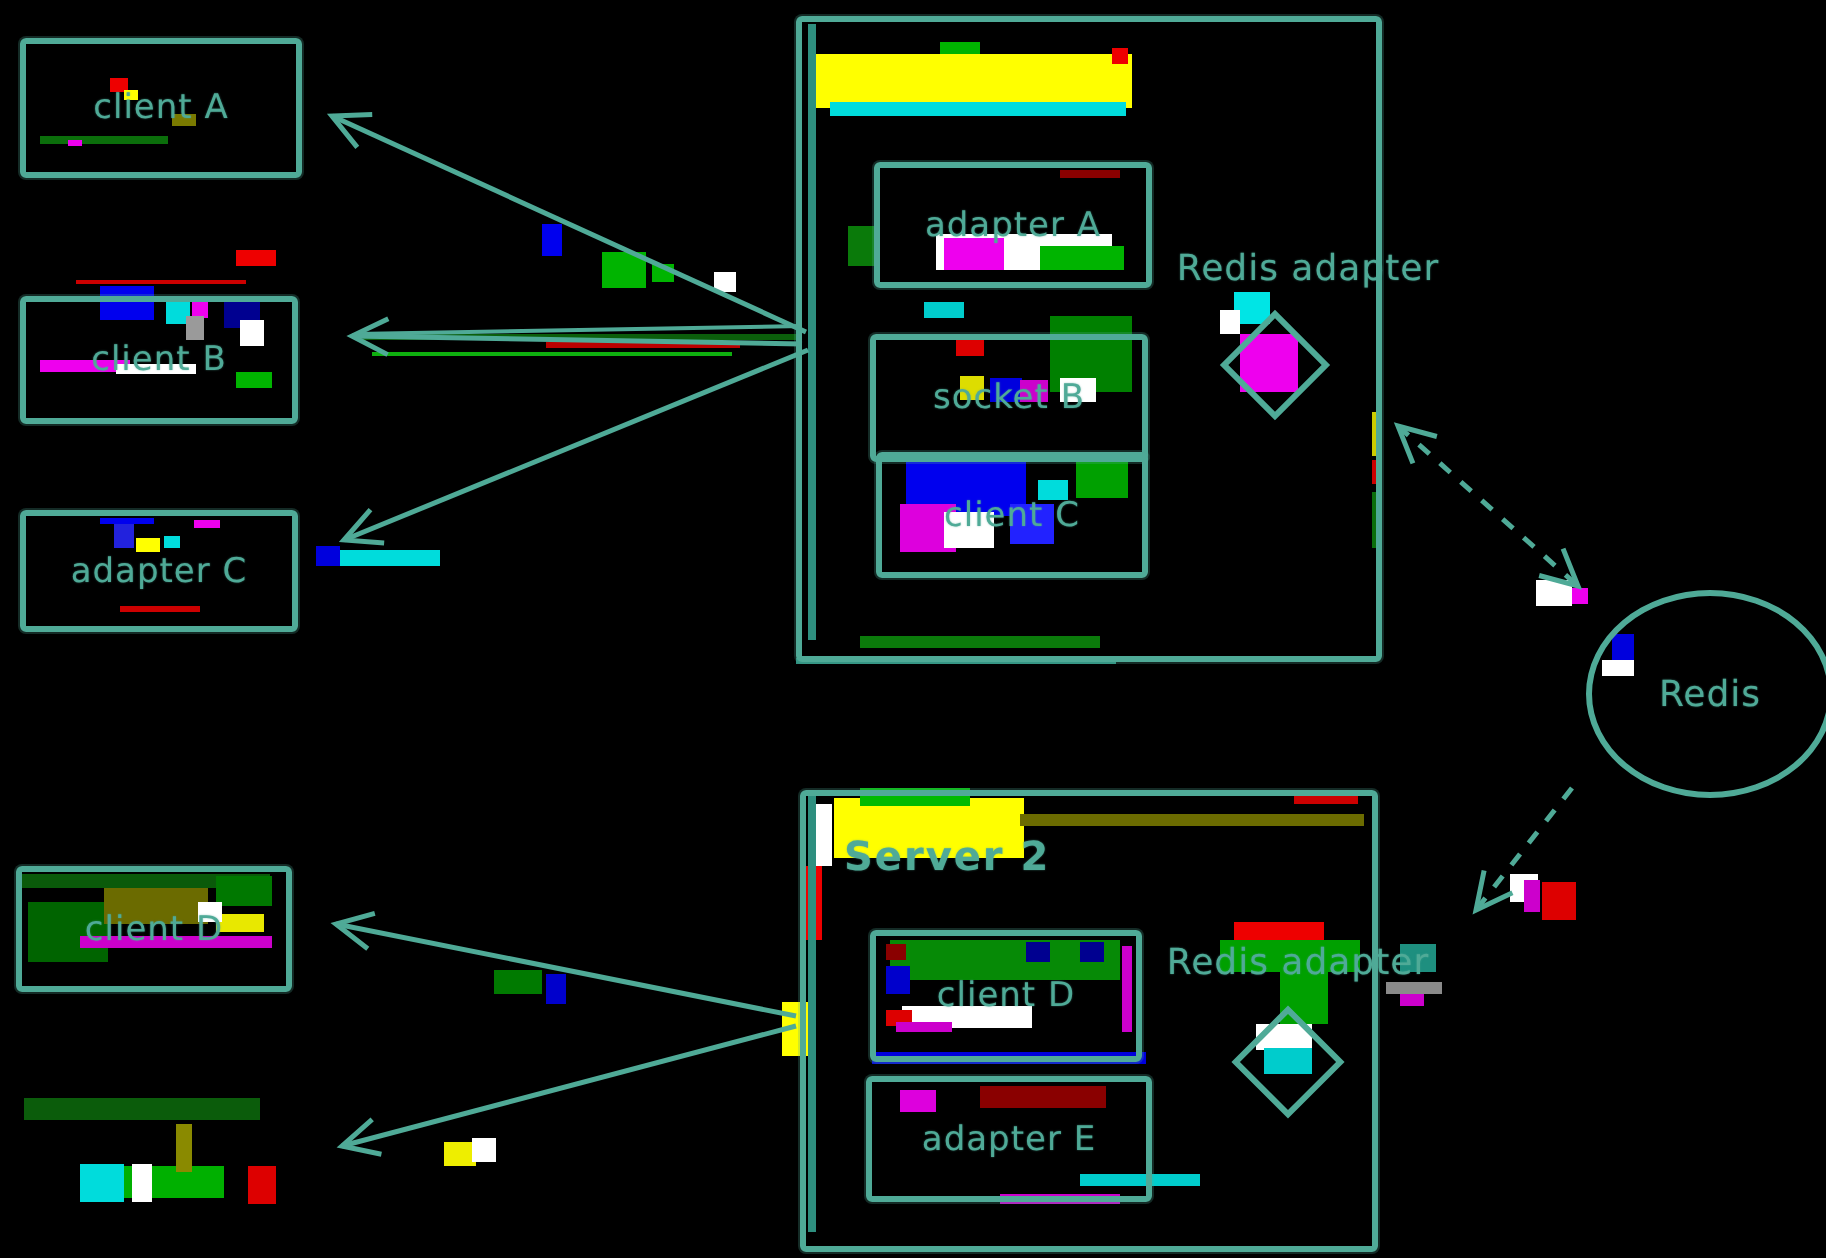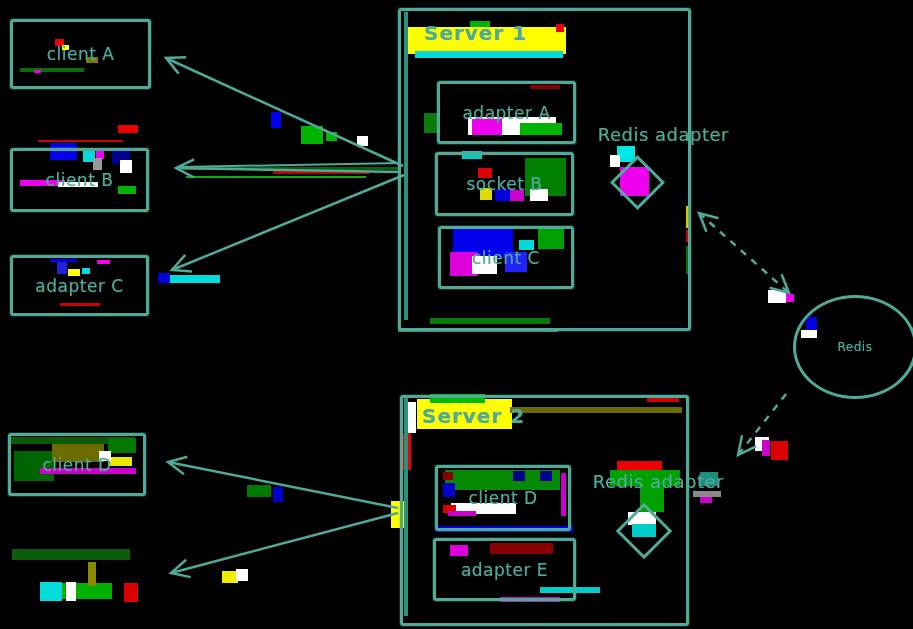--- a/index.html
+++ b/index.html
@@ -22,21 +22,21 @@
     color:var(--teal);font-size:17px;letter-spacing:.5px;white-space:nowrap;
     text-shadow:0 0 1px rgba(79,170,151,.6);
   }
   .server{border-width:3px;}
   .server-title{
     position:absolute;z-index:4;color:var(--teal);font-size:20px;font-weight:bold;
     letter-spacing:1px;white-space:nowrap;text-shadow:0 0 1px rgba(79,170,151,.6);
   }
   .adapter-lbl{
     position:absolute;z-index:4;color:var(--teal);font-size:18px;letter-spacing:.5px;
-    white-space:nowrap;text-align:right;text-shadow:0 0 1px rgba(79,170,151,.6);
+    white-space:nowrap;text-align:center;text-shadow:0 0 1px rgba(79,170,151,.6);
   }
   .diamond{
     position:absolute;z-index:3;border:3px solid var(--teal);background:transparent;
     transform:rotate(45deg);
   }
   .ellipse{
     position:absolute;z-index:3;border:3px solid var(--teal);border-radius:50%;
     display:flex;align-items:center;justify-content:center;background:transparent;
   }
 </style>
@@ -187,45 +187,44 @@
     <span class="lbl">client B</span>
   </div>
   <div class="box" style="left:10px;top:255px;width:133px;height:55px">
     <span class="lbl">adapter C</span>
   </div>
   <div class="box" style="left:8px;top:433px;width:132px;height:57px">
     <span class="lbl">client D</span>
   </div>
 
   <div class="box server" style="left:398px;top:8px;width:287px;height:317px"></div>
-  <div class="server-title" style="left:424px;top:21px">Server 1</div>
 
   <div class="box" style="left:437px;top:81px;width:133px;height:57px">
     <span class="lbl">adapter A</span>
   </div>
-  <div class="box" style="left:435px;top:152px;width:133px;height:58px">
+  <div class="box" style="left:435px;top:167px;width:133px;height:58px">
     <span class="lbl">socket B</span>
   </div>
   <div class="box" style="left:438px;top:226px;width:130px;height:57px">
     <span class="lbl">client C</span>
   </div>
 
   <div class="adapter-lbl" style="left:579px;top:124px;width:150px">Redis adapter</div>
   <div class="diamond" style="left:618px;top:163px;width:33px;height:33px"></div>
 
   <div class="box server" style="left:400px;top:395px;width:283px;height:225px"></div>
-  <div class="server-title" style="left:422px;top:404px">Server 2</div>
+  <div class="server-title" style="left:422px;top:416px">Server 2</div>
 
   <div class="box" style="left:435px;top:465px;width:130px;height:60px">
     <span class="lbl">client D</span>
   </div>
   <div class="box" style="left:433px;top:538px;width:137px;height:57px">
     <span class="lbl">adapter E</span>
   </div>
 
   <div class="adapter-lbl" style="left:574px;top:471px;width:150px">Redis adapter</div>
   <div class="diamond" style="left:624px;top:511px;width:34px;height:34px"></div>
 
   <div class="ellipse" style="left:793px;top:295px;width:118px;height:98px">
-    <span class="lbl" style="font-size:12px">Redis</span>
+    <span class="lbl" style="font-size:18px">Redis</span>
   </div>
 
 </div>
 
 </body></html>

